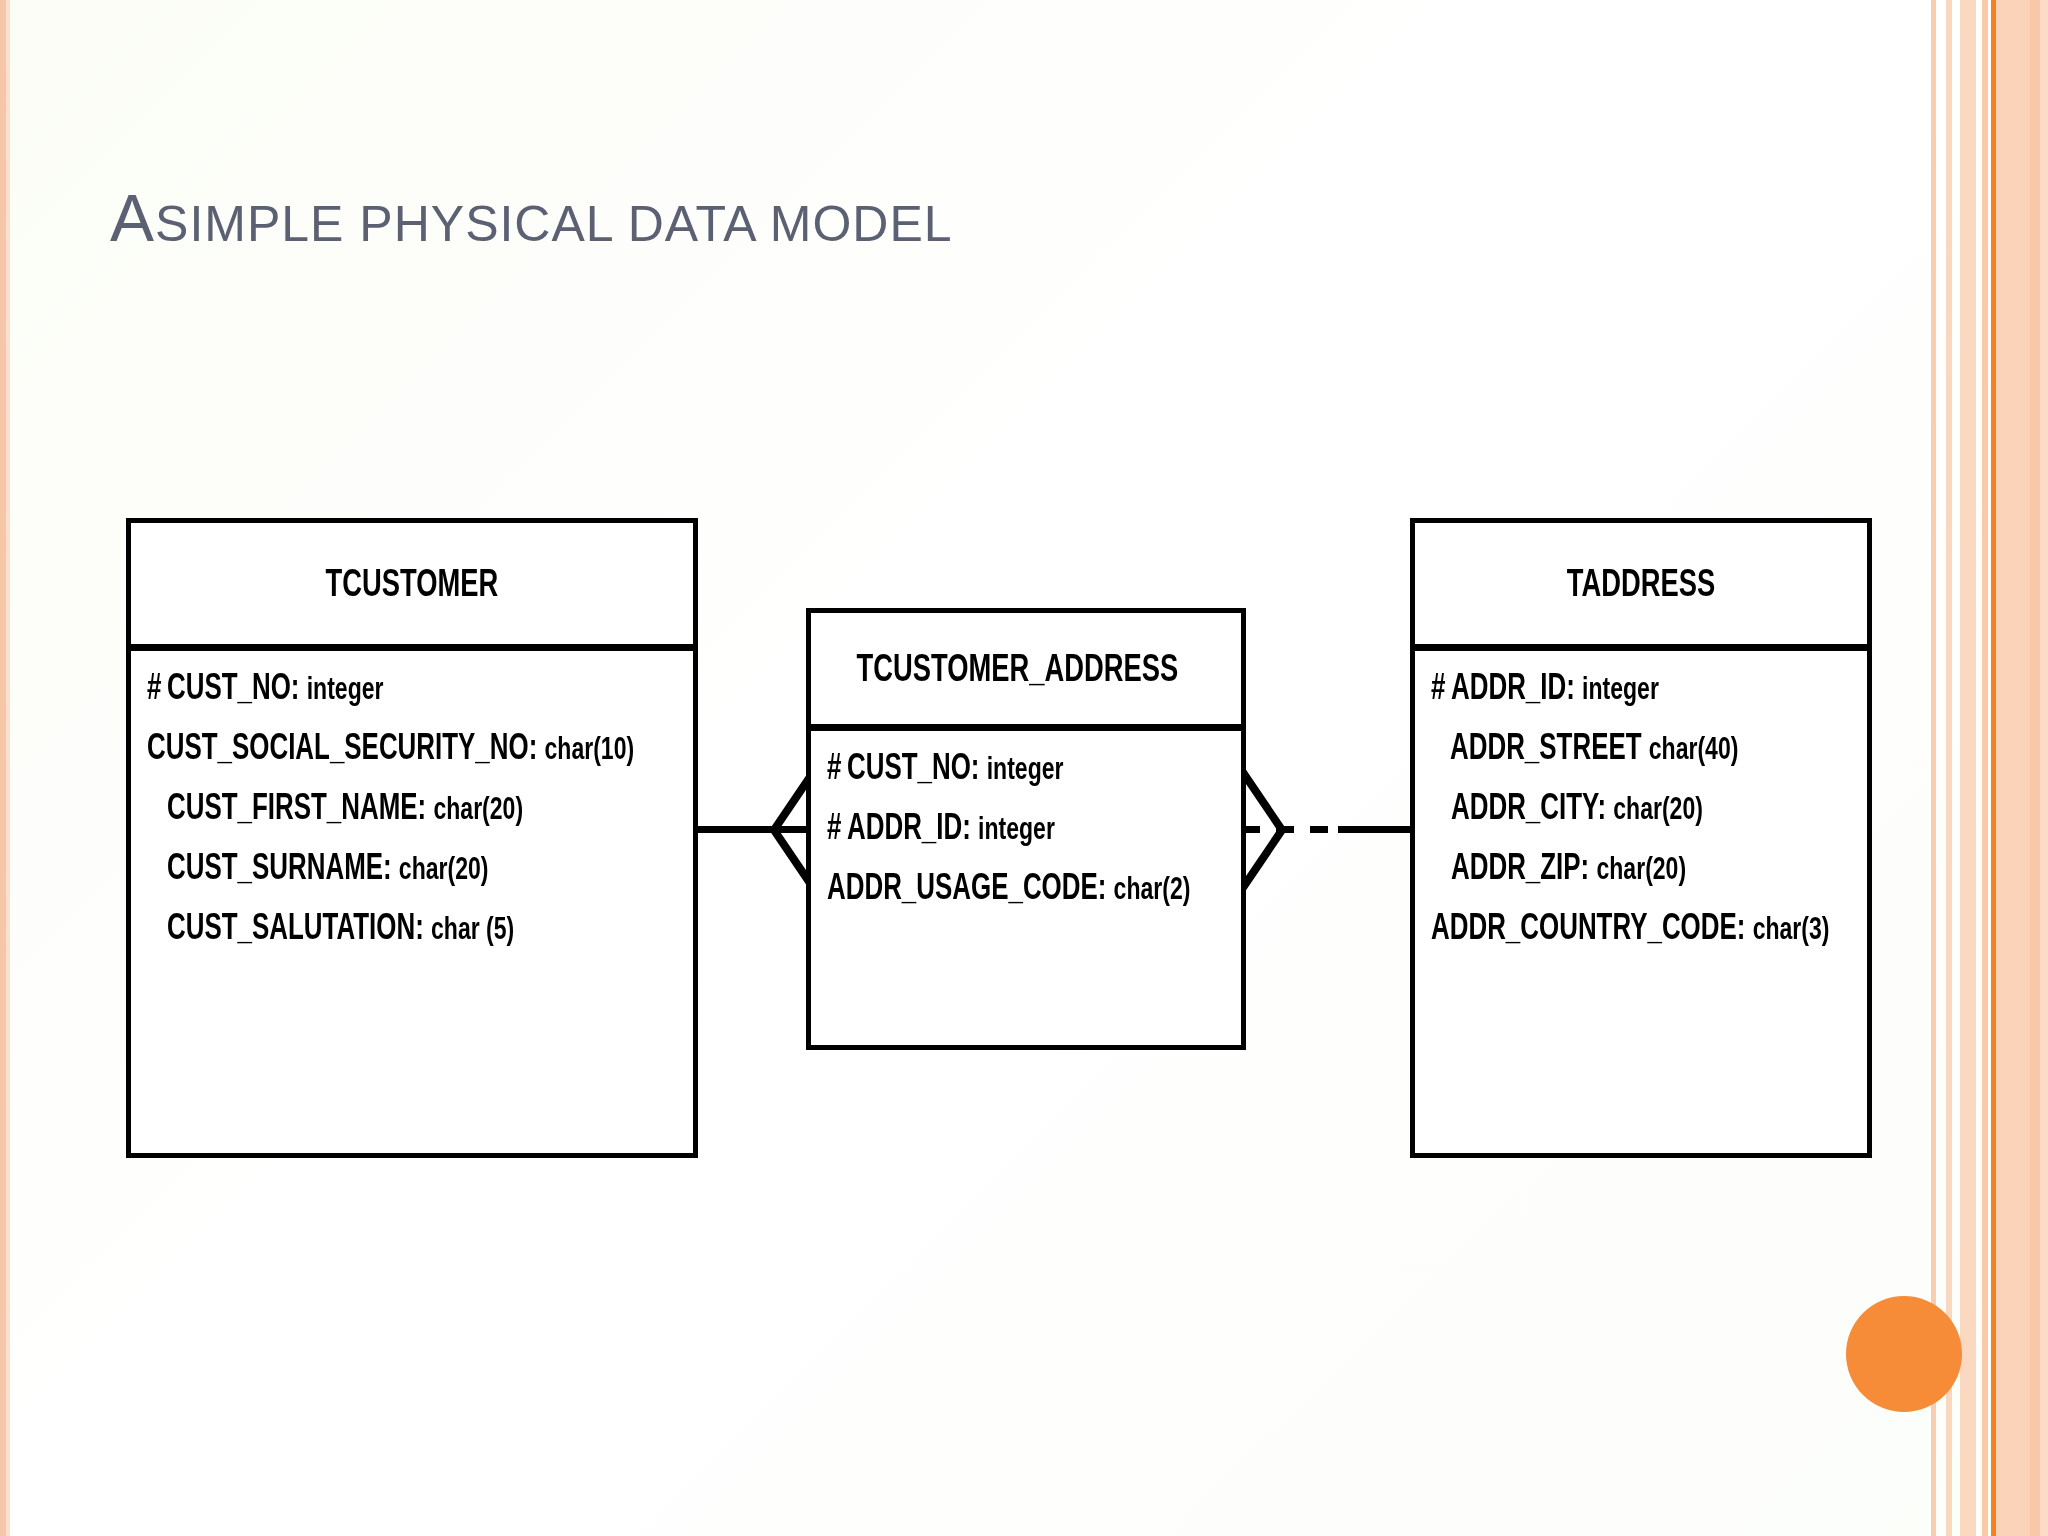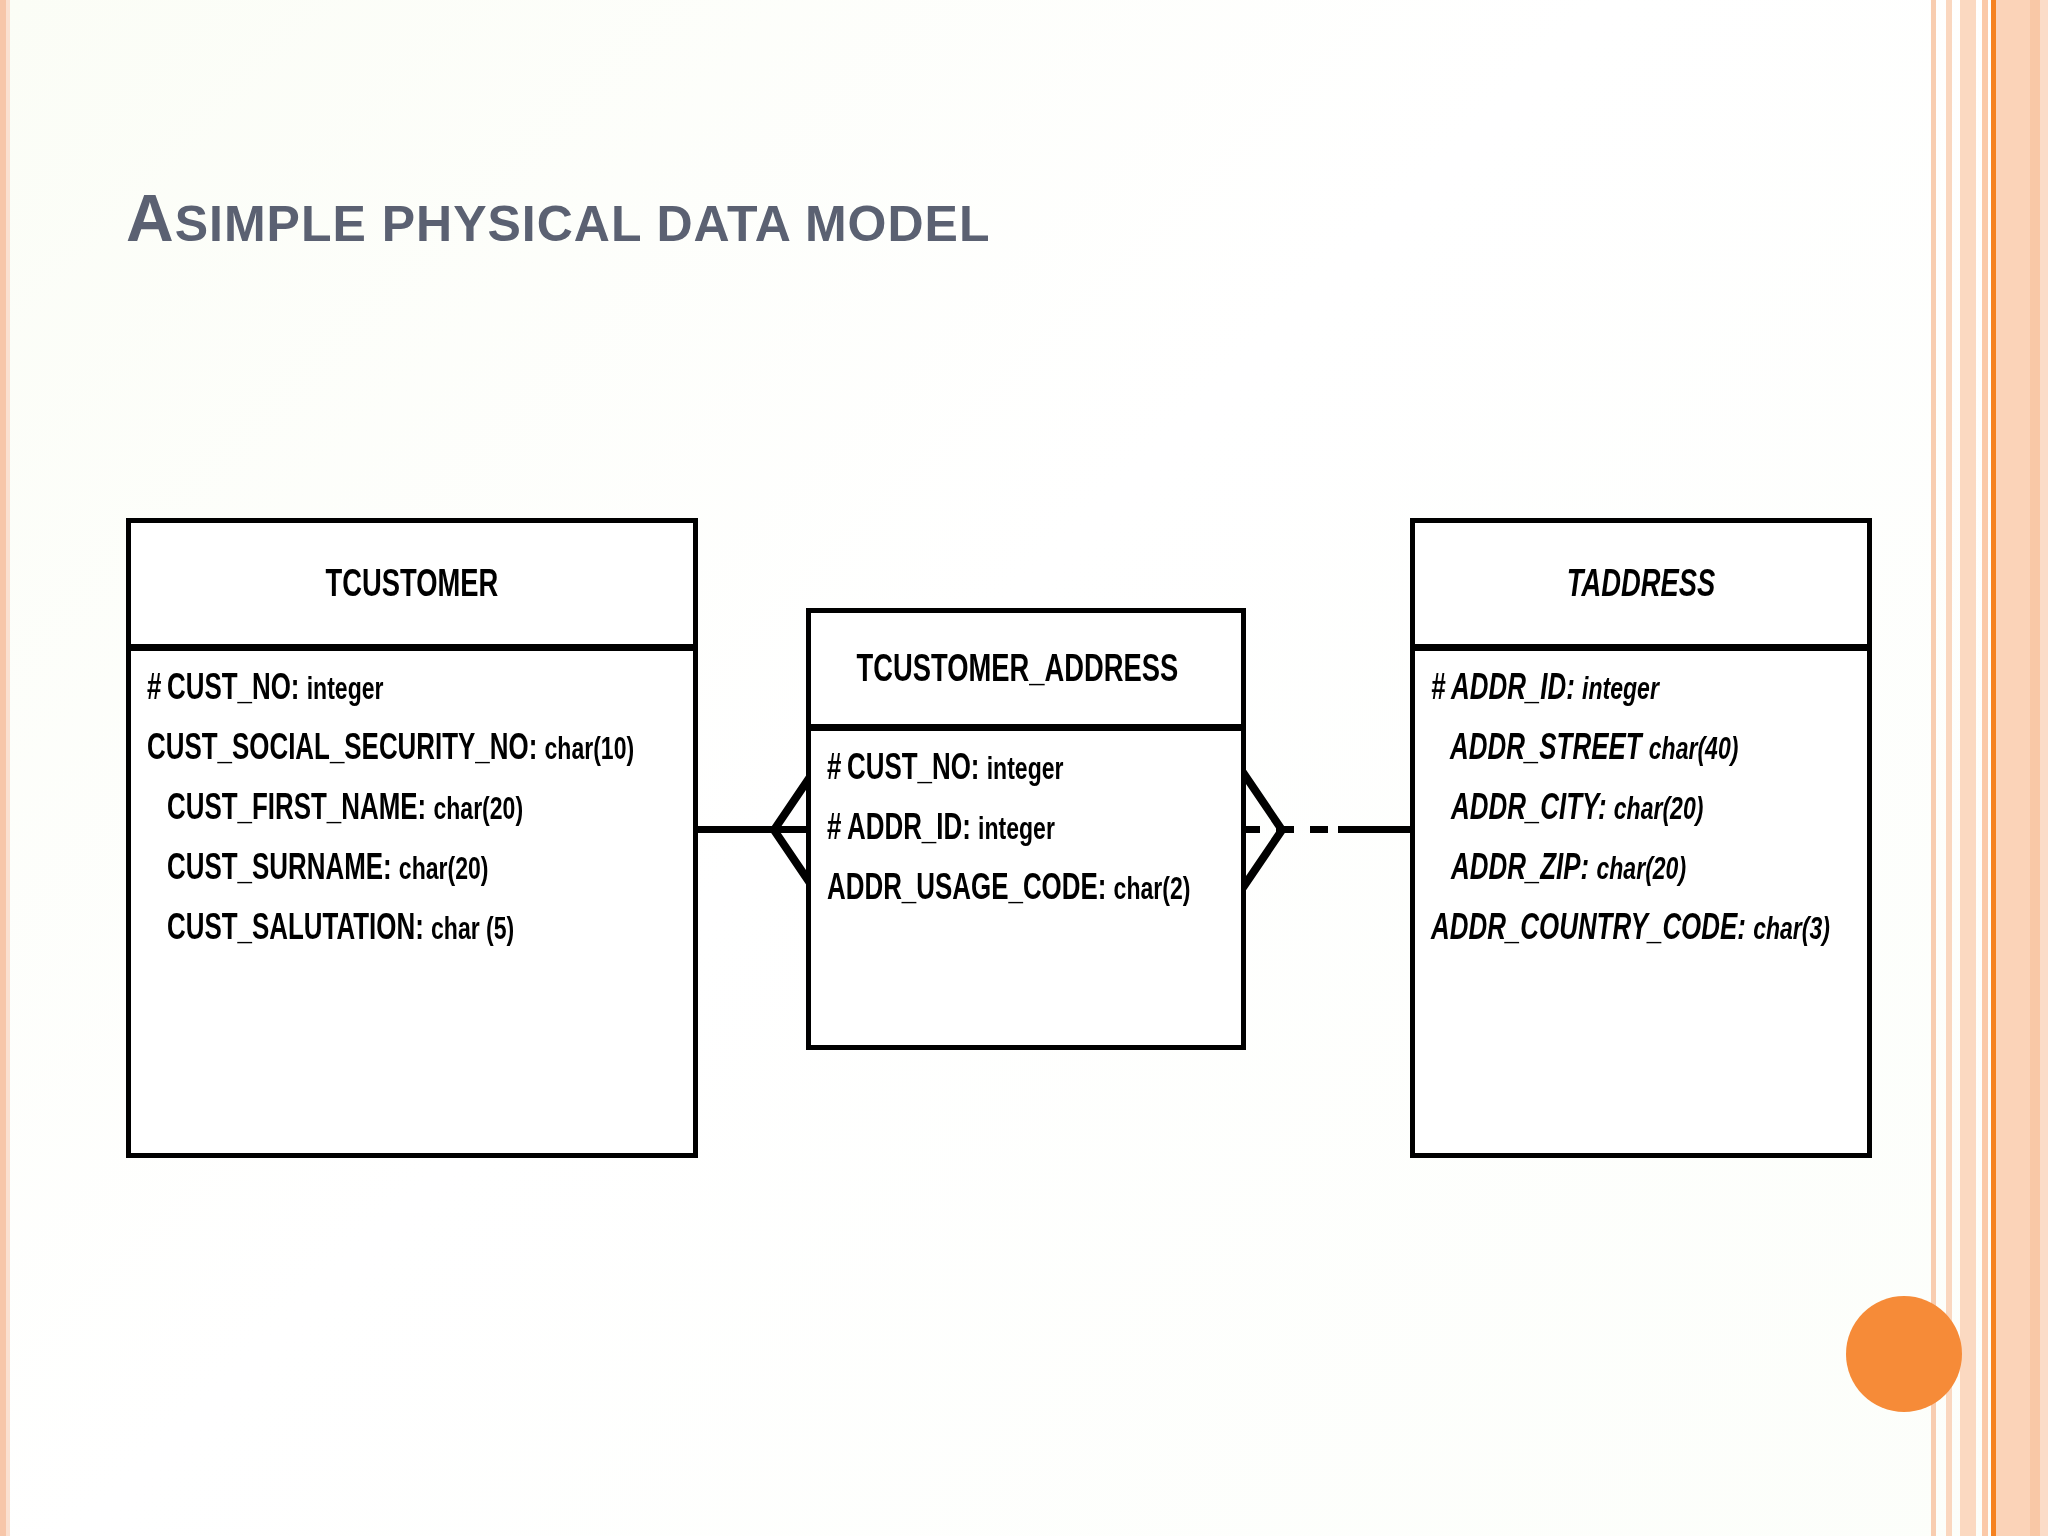--- a/index.html
+++ b/index.html
@@ -25,23 +25,23 @@
   .edge-r3{right:72px;width:16px;background:#FBD9C1;}
   .edge-r4{right:60px;width:6px;background:#FBC9A8;}
   .edge-r5{right:52px;width:5px;background:#F58220;}
   .edge-r6{right:18px;width:34px;background:#FBD3B8;}
   .edge-r7{right:8px;width:10px;background:#F9C8A6;}
   .edge-r8{right:0px;width:8px;background:#FBDCC8;}
 
   
   #title{
     position:absolute;
-    left:126px;top:180px;
+    left:110px;top:180px;
     color:#5B6172;
-    font-weight:bold;
+    font-weight:normal;
     font-size:50px;
     letter-spacing:1px;
     white-space:nowrap;
   }
   #title .cap{font-size:66px;}
   #title .rest{font-size:50px;}
 
   
   #diagram{position:absolute;left:8px;top:0;width:2048px;height:1536px;}
 
@@ -95,21 +95,21 @@
     white-space:nowrap;
   }
   .attr-name{font-weight:bold;font-size:36px;}
   .attr-type{font-weight:bold;font-size:32px;}
 
   
   #ent-tcustomer{left:118px;top:518px;width:572px;height:640px;}
   #ent-tcustomer .entity-header{height:128px;}
   #ent-tcustomer_address{left:798px;top:608px;width:440px;height:442px;}
   #ent-tcustomer_address .entity-header{height:118px;justify-content:flex-end;}
-  #ent-taddress{left:1402px;top:518px;width:462px;height:640px;font-style:italic;}
+  #ent-taddress{left:1402px;top:518px;width:462px;height:640px;}
   #ent-taddress .entity-header{height:128px;}
 
   
   .conn{position:absolute;z-index:2;}
   .conn-line{
     position:absolute;
     height:7px;background:#000;
   }
   .conn-dashed{
     position:absolute;height:7px;

